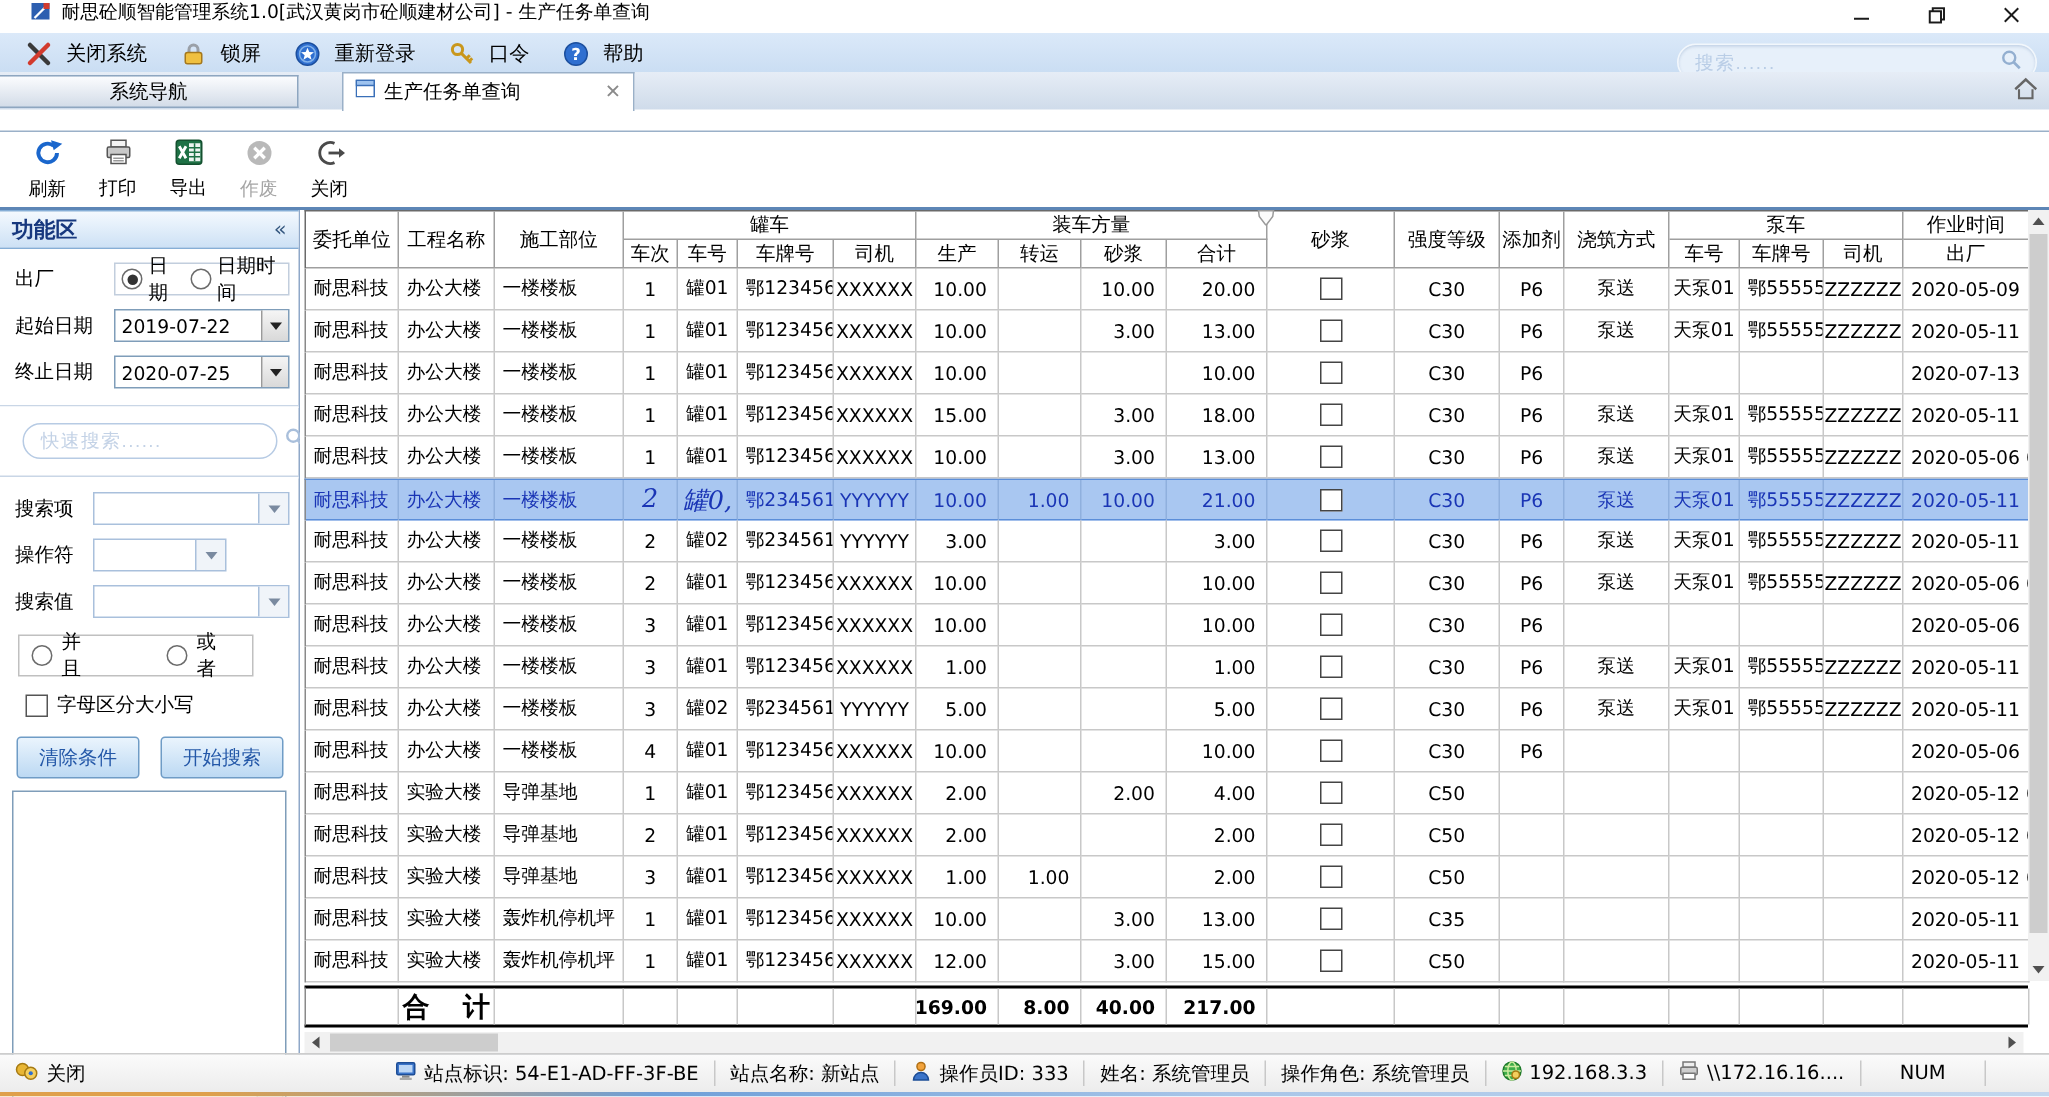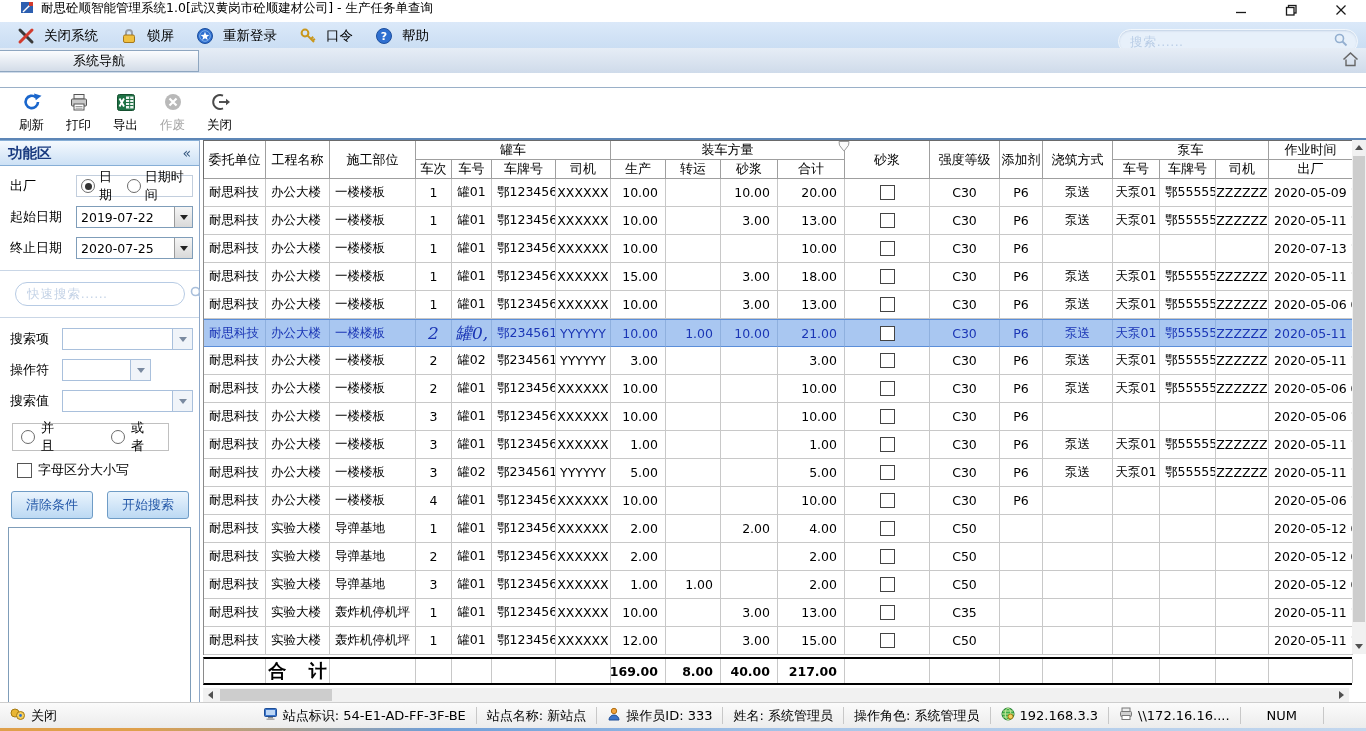--- a/index.html
+++ b/index.html
@@ -192,20 +192,28 @@
       <input placeholder="搜索......" style="">
       <span><svg width="14" height="14">
             <circle cx="5.5" cy="5.5" r="4" stroke="#93afd0" fill="none" stroke-width="1.6"></circle>
             <line x1="8.5" y1="8.5" x2="12.5" y2="12.5" stroke="#93afd0" stroke-width="1.8"></line>
           </svg></span>
     </div>
   </div>
 
   <div id="tabstrip">
     <div class="nav-tab">系统导航</div>
+    <div class="doc-tab">
+      <span><svg width="13" height="12">
+            <rect x="0.5" y="0.5" width="12" height="11" fill="#fff" stroke="#3a6fb8"></rect>
+            <rect x="0.5" y="0.5" width="12" height="3.5" fill="#9ec3ef" stroke="#3a6fb8"></rect>
+          </svg></span>
+      <span>生产任务单查询</span>
+      <span class="tab-close">✕</span>
+    </div>
     <div id="home-btn">
       <span><svg width="17" height="16">
             <path d="M1.5 8.5 L8.5 2 L15.5 8.5" stroke="#666" fill="none" stroke-width="1.6"></path>
             <path d="M4 8.5 V14.5 H13 V8.5" stroke="#666" fill="none" stroke-width="1.4"></path>
           </svg></span>
     </div>
   </div>
 
   <div id="actionbar">
     <div class="action">

